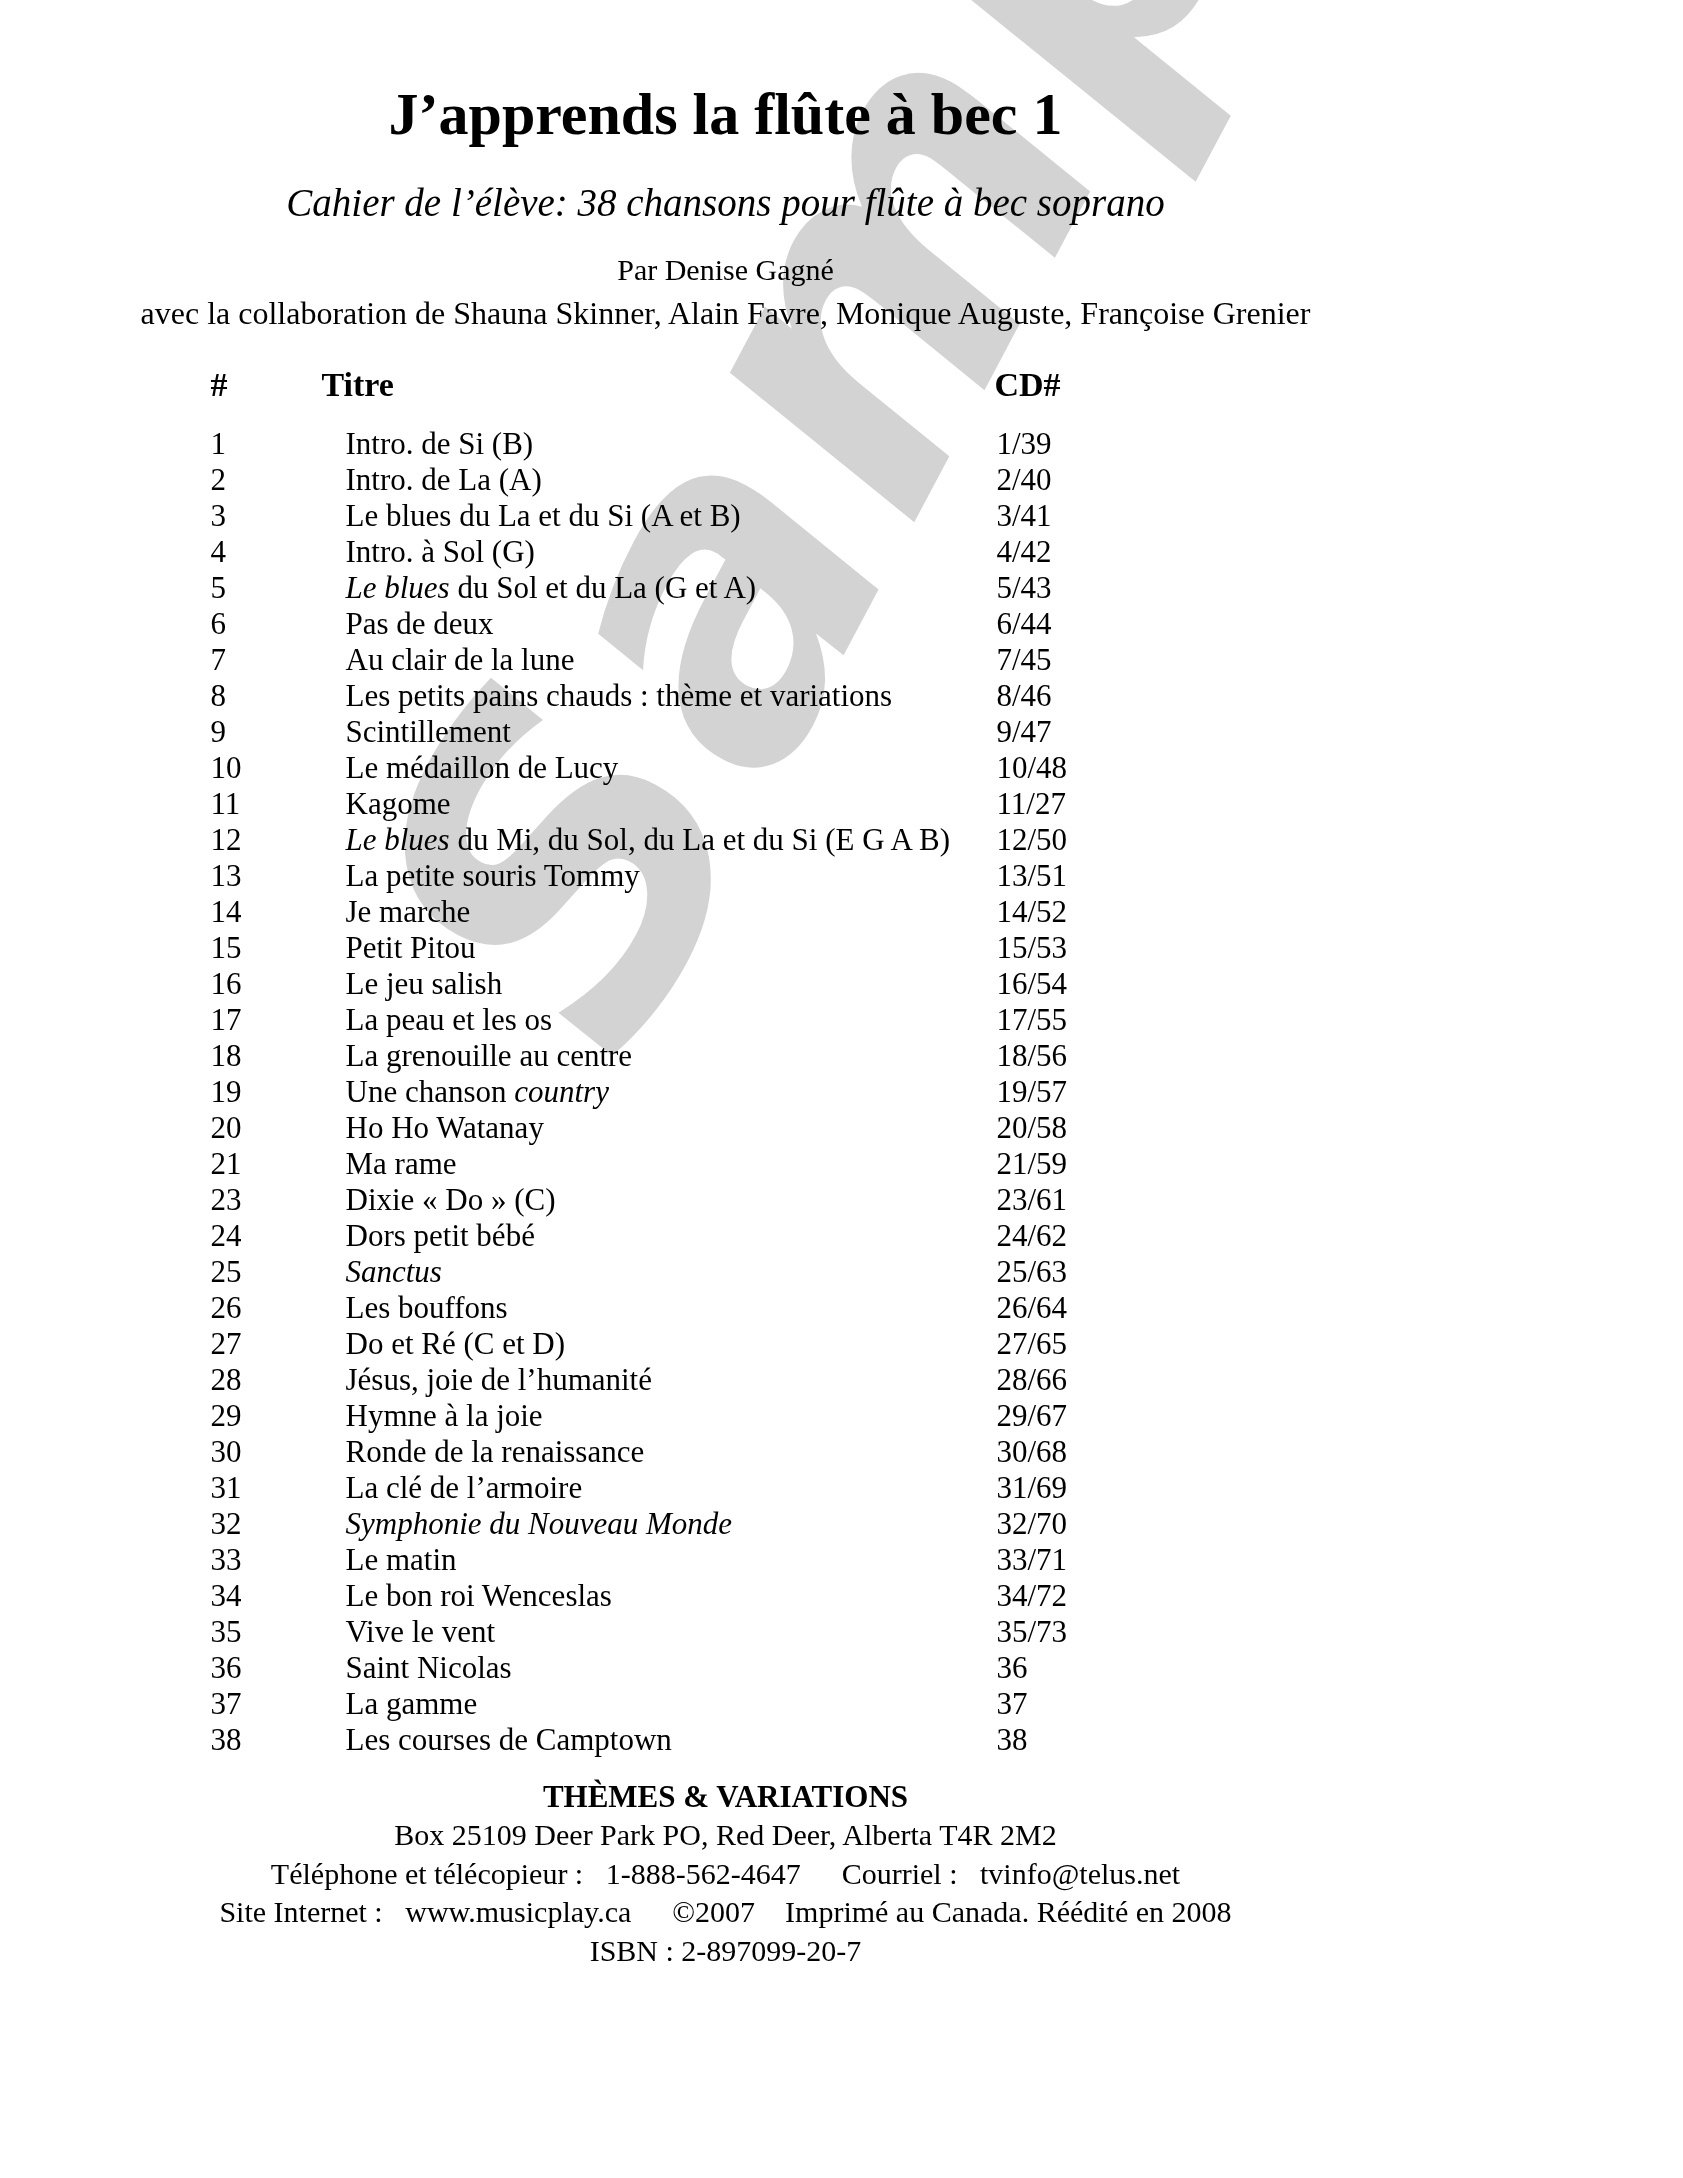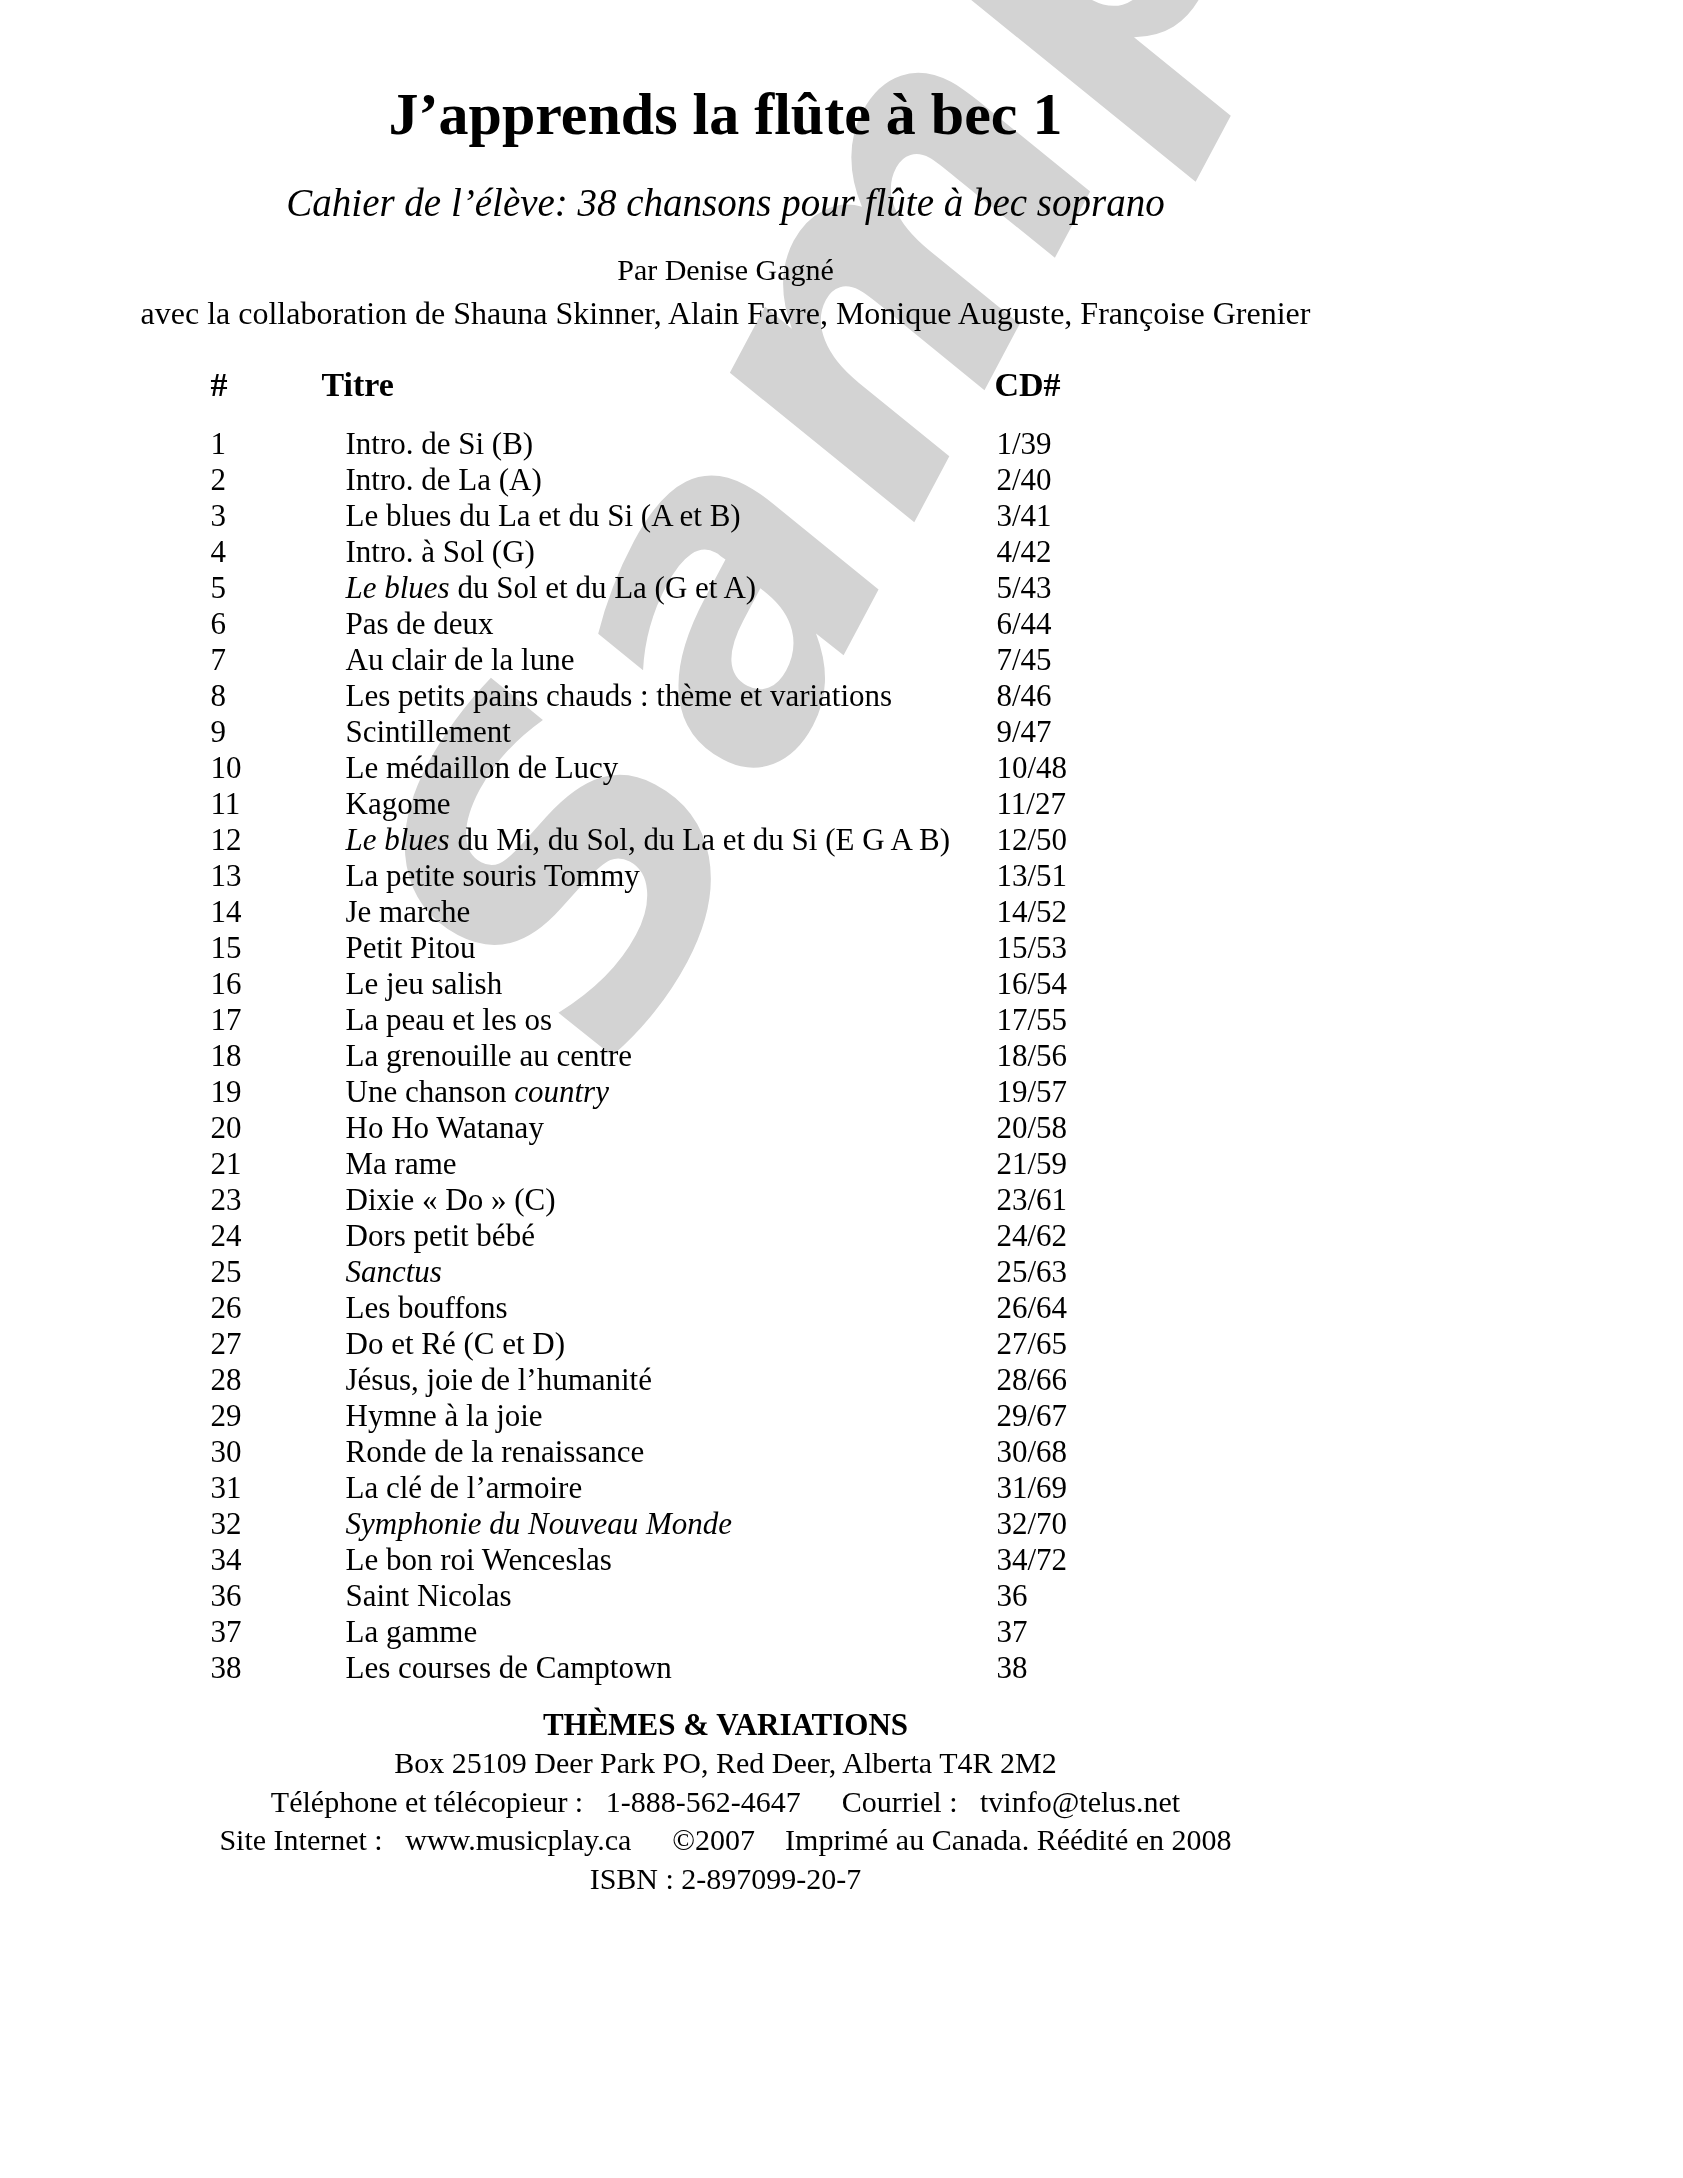--- a/index.html
+++ b/index.html
@@ -326,23 +326,33 @@
             <td class="cell-num">31</td>
             <td class="cell-title"><span>La clé de l’armoire</span></td>
             <td class="cell-cd">31/69</td>
           </tr>
           <tr>
             <td class="cell-num">32</td>
             <td class="cell-title"><span class="ital">Symphonie du Nouveau Monde</span></td>
             <td class="cell-cd">32/70</td>
           </tr>
           <tr>
+            <td class="cell-num">33</td>
+            <td class="cell-title"><span>Le matin</span></td>
+            <td class="cell-cd">33/71</td>
+          </tr>
+          <tr>
             <td class="cell-num">34</td>
             <td class="cell-title"><span>Le bon roi Wenceslas</span></td>
             <td class="cell-cd">34/72</td>
+          </tr>
+          <tr>
+            <td class="cell-num">35</td>
+            <td class="cell-title"><span>Vive le vent</span></td>
+            <td class="cell-cd">35/73</td>
           </tr>
           <tr>
             <td class="cell-num">36</td>
             <td class="cell-title"><span>Saint Nicolas</span></td>
             <td class="cell-cd">36</td>
           </tr>
           <tr>
             <td class="cell-num">37</td>
             <td class="cell-title"><span>La gamme</span></td>
             <td class="cell-cd">37</td>

